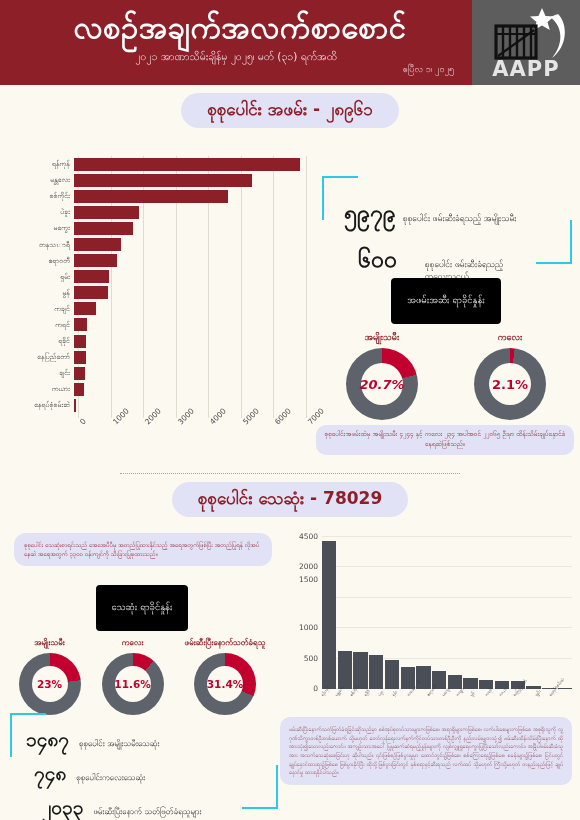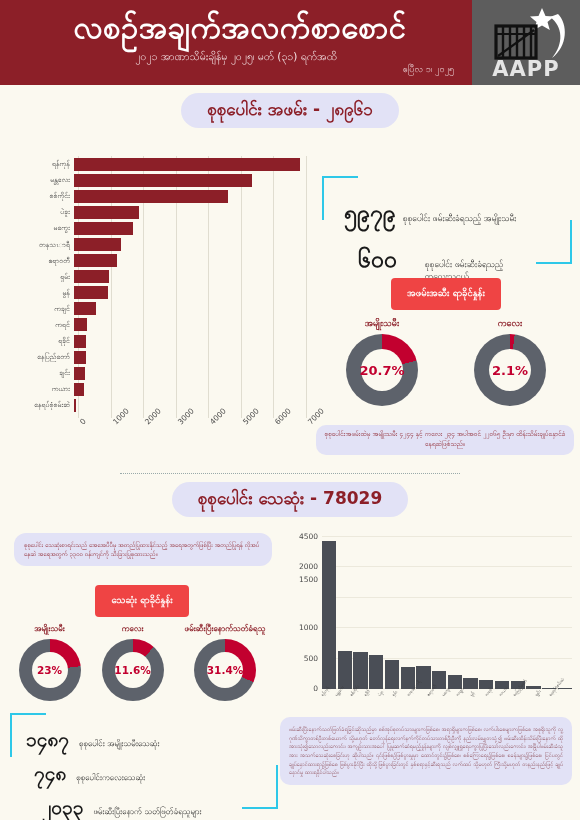--- a/index.html
+++ b/index.html
@@ -41,21 +41,21 @@
   
   .stat-block { position:absolute; left:322px; top:48px; width:250px; height:88px; }
   .brkt { position:absolute; border-color:#2ec8e8; }
   .brkt-tl { left:0; top:0; width:36px; height:44px; border-left:2.5px solid #2ec8e8; border-top:2.5px solid #2ec8e8; }
   .brkt-br { right:0; bottom:0; width:36px; height:44px; border-right:2.5px solid #2ec8e8; border-bottom:2.5px solid #2ec8e8; }
   .stat-line { display:flex; align-items:baseline; gap:7px; }
   .stat-num { color:#1a1a1a; font-size:23px; font-weight:700; }
   .stat-lab { color:#1a1a1a; font-size:8.5px; }
 
   
-  .dark-pill { background:#ef4444; color:#fff; font-size:9.5px; font-weight:700; padding:9px 16px; border-radius:4px; display:inline-block; }
+  .dark-pill { background:#000000; color:#fff; font-size:9.5px; font-weight:400; padding:16px 16px; border-radius:4px; display:inline-block; }
   .donut-cap { color:#8c1f28; font-size:9px; font-weight:700; text-align:center; }
   .donut { position:relative; }
   .donut-val { position:absolute; inset:0; display:flex; align-items:center; justify-content:center; color:#c2002f; font-weight:700; }
   .note-pill { background:#e2e2f6; color:#8c1f28; border-radius:10px; padding:5px 8px; font-size:6.5px; line-height:1.5; text-align:center; }
 
   
   .divider { border-top:1.5px dotted #9aa; margin:0 120px; }
 
   
   .sec2 { position:relative; }
@@ -241,21 +241,21 @@
         <span class="stat-lab">စုစုပေါင်း ဖမ်းဆီးခံရသည့် ကလေးသူငယ်</span>
       </div>
     </div>
   </div>
 
   <div style="position:absolute;left:318px;top:150px;width:256px;text-align:center;">
     <span class="dark-pill">အဖမ်းအဆီး ရာခိုင်နှုန်း</span>
     <div style="display:flex;justify-content:space-around;margin-top:7px;" id="d1wrap">
         <div>
           <div class="donut-cap" style="font-size: 9px;">အမျိုးသမီး</div>
-          <div class="donut" style="width: 72px; height: 72px; margin: 4px auto 0px; border-radius: 50%; background: conic-gradient(rgb(194, 0, 47) 0%, rgb(194, 0, 47) 20.7%, rgb(93, 98, 107) 20.7%, rgb(93, 98, 107) 100%);">
+          <div class="donut" style="width: 72px; height: 72px; margin: 4px auto 0px; border-radius: 50%; background: conic-gradient(rgb(194, 0, 47) 0%, rgb(194, 0, 47) 20.7%, rgb(93, 98, 107) 20.7%, rgb(93, 98, 107) 100%); font-style: italic;">
             <div style="position: absolute; inset: 15px; border-radius: 50%; background: rgb(251, 249, 240);"></div>
             <div class="donut-val" style="font-size: 13px;">20.7%</div>
           </div>
         </div>
         <div>
           <div class="donut-cap" style="font-size: 9px;">ကလေး</div>
           <div class="donut" style="width: 72px; height: 72px; margin: 4px auto 0px; border-radius: 50%; background: conic-gradient(rgb(194, 0, 47) 0%, rgb(194, 0, 47) 2.1%, rgb(93, 98, 107) 2.1%, rgb(93, 98, 107) 100%); text-align: right;">
             <div style="position: absolute; inset: 15px; border-radius: 50%; background: rgb(251, 249, 240);"></div>
             <div class="donut-val" style="font-size: 13px;">2.1%</div>
           </div>

